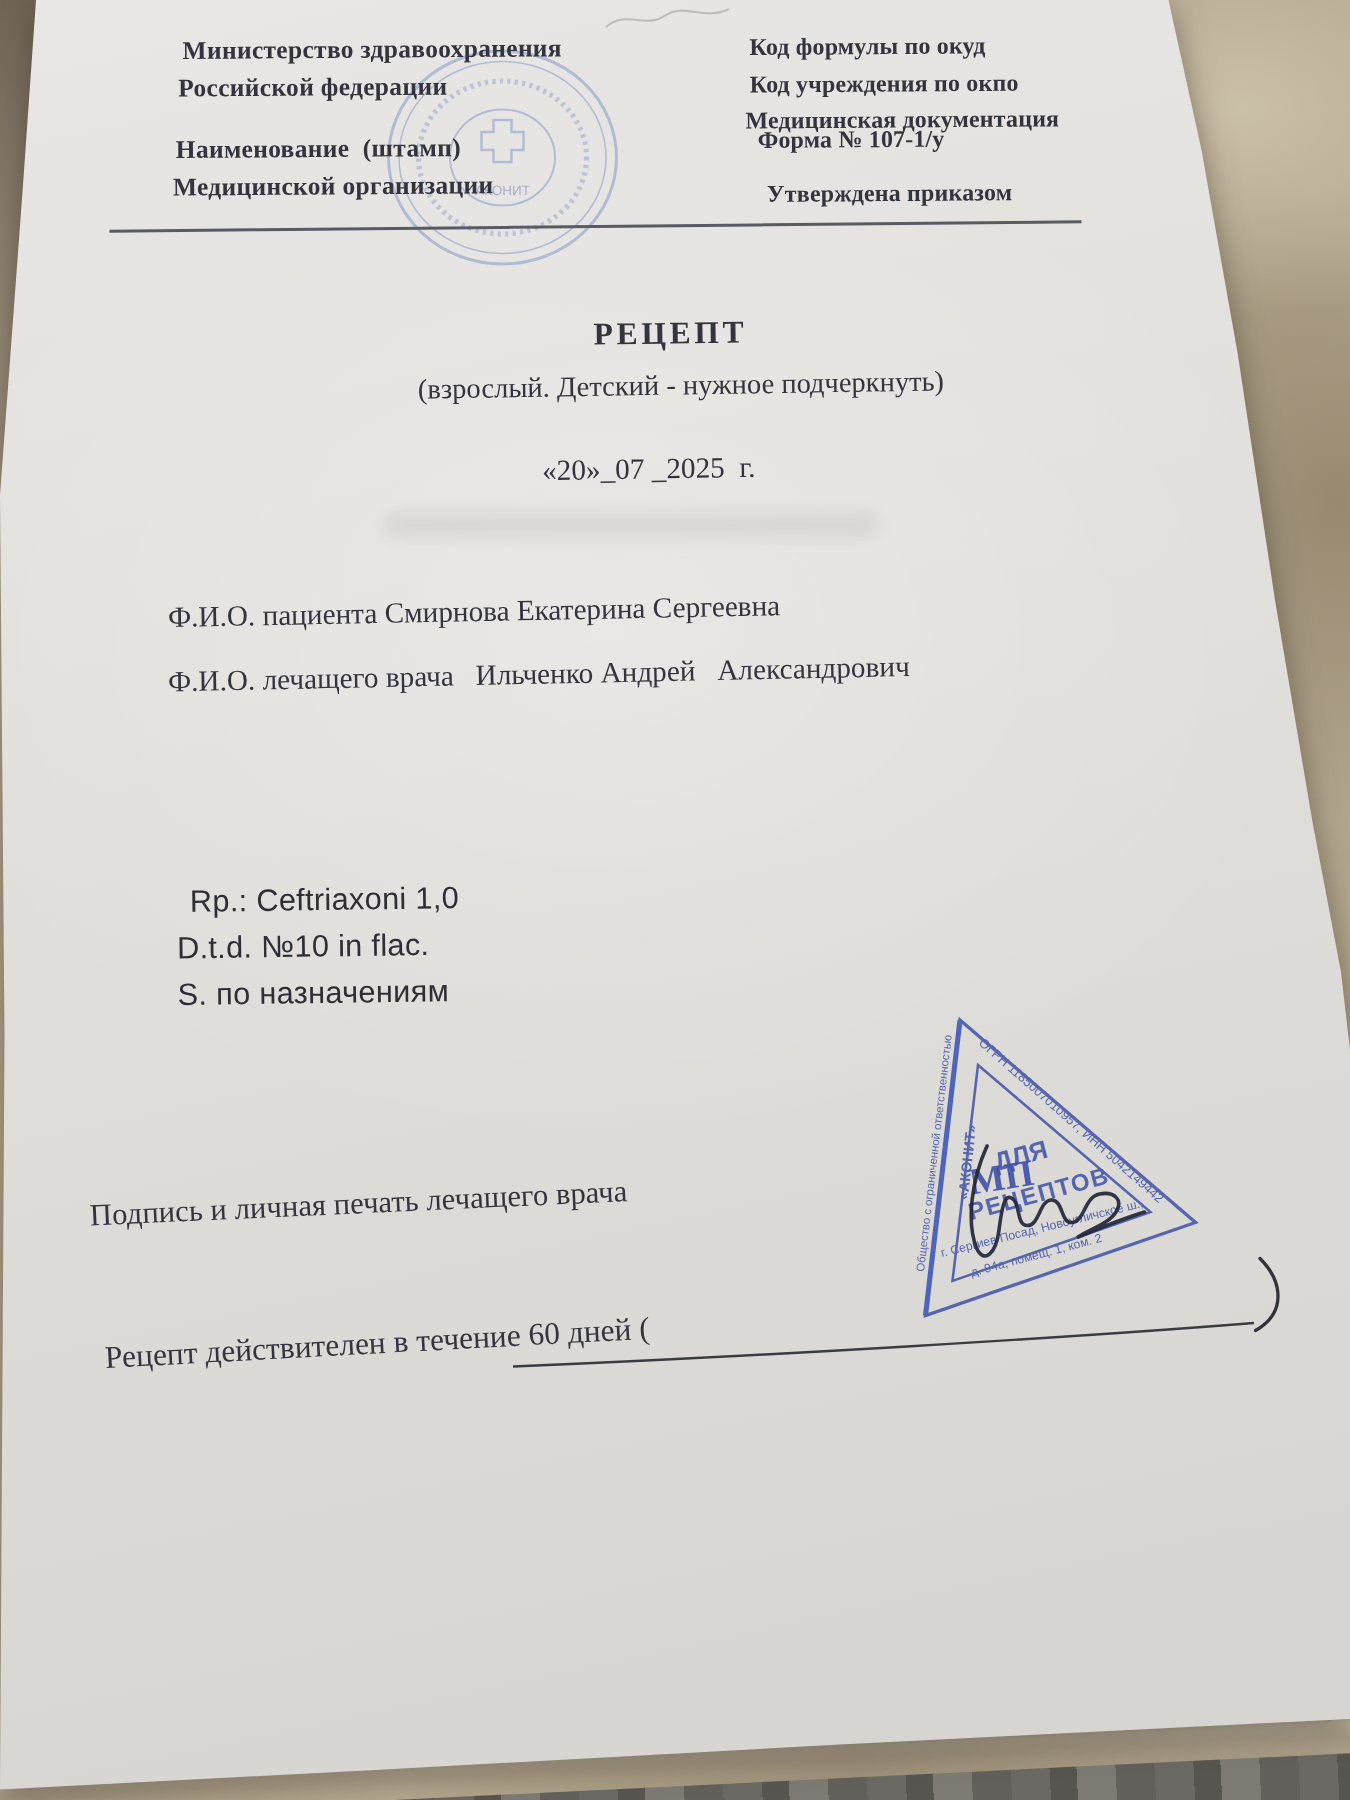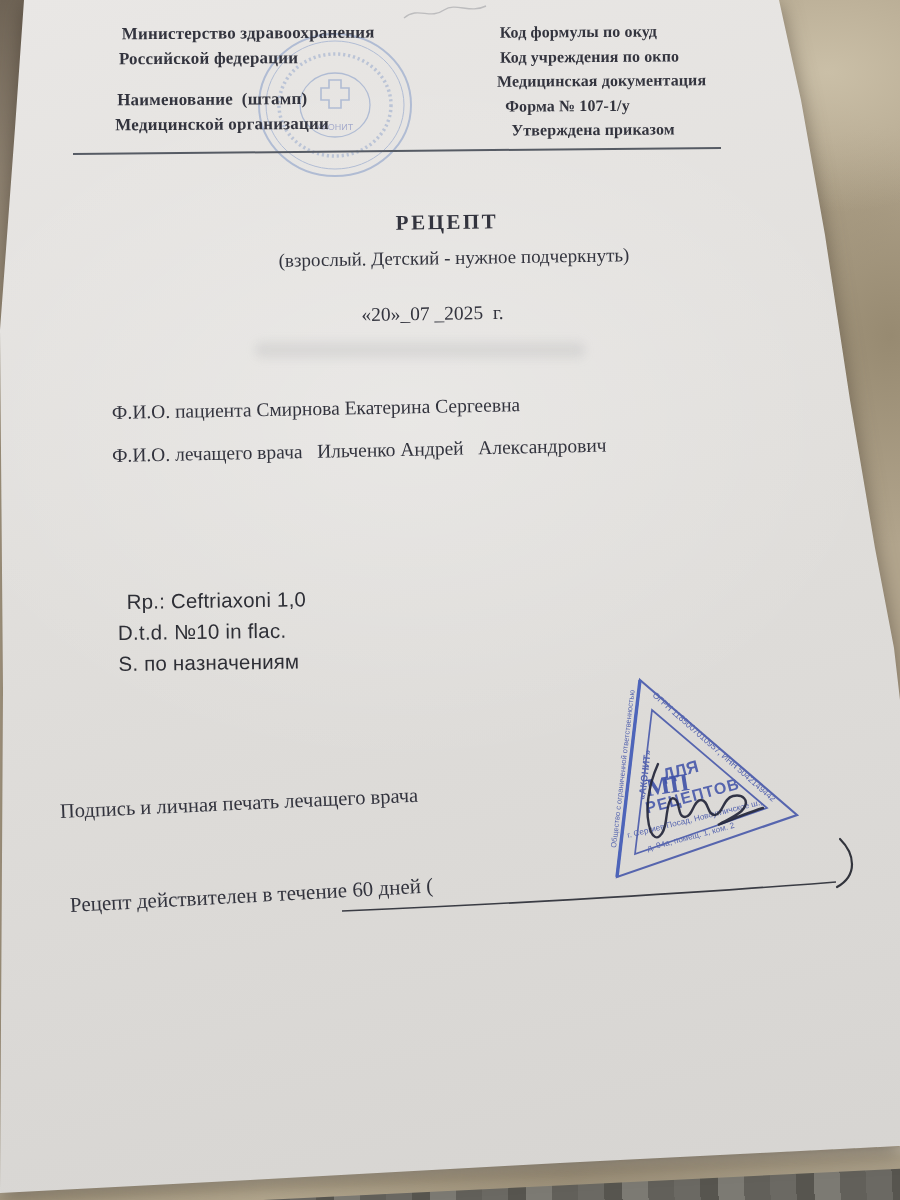--- a/index.html
+++ b/index.html
@@ -74,21 +74,21 @@
         <div class="line serif hdr" style="left:122px;top:22px;">Министерство здравоохранения</div>
         <div class="line serif hdr" style="left:119px;top:47px;">Российской федерации</div>
         <div class="line serif hdr" style="left:117px;top:88px;">Наименование  (штамп)</div>
         <div class="line serif hdr" style="left:115px;top:113px;">Медицинской организации</div>
       </div>
 
       <div style="position:absolute;left:0;top:0;width:900px;height:160px;transform:rotate(-0.4deg);">
         <div class="line serif hdr-r" style="left:500px;top:24px;">Код формулы по окуд</div>
         <div class="line serif hdr-r" style="left:500px;top:49px;">Код учреждения по окпо</div>
         <div class="line serif hdr-r" style="left:497px;top:73px;">Медицинская документация</div>
-        <div class="line serif hdr-r" style="left:505px;top:98px;">Форма № 107-1/у</div>
+        <div class="line serif hdr-r" style="left:505px;top:86px;">Форма № 107-1/у</div>
         <div class="line serif hdr-r" style="left:511px;top:122px;">Утверждена приказом</div>
       </div>
 
       <div class="divider"></div>
 
       <div class="line serif title" style="left:0;top:210px;width:894px;text-align:center;transform:rotate(-0.8deg);">РЕЦЕПТ</div>
       <div class="line serif" style="left:0;top:247px;width:908px;text-align:center;font-size:19px;transform:rotate(-0.9deg);">(взрослый. Детский - нужное подчеркнуть)</div>
       <div class="line serif" style="left:0;top:303px;width:865px;text-align:center;font-size:19.5px;transform:rotate(-0.9deg);">«20»_07 _2025  г.</div>
       <div class="smudge"></div>
 

